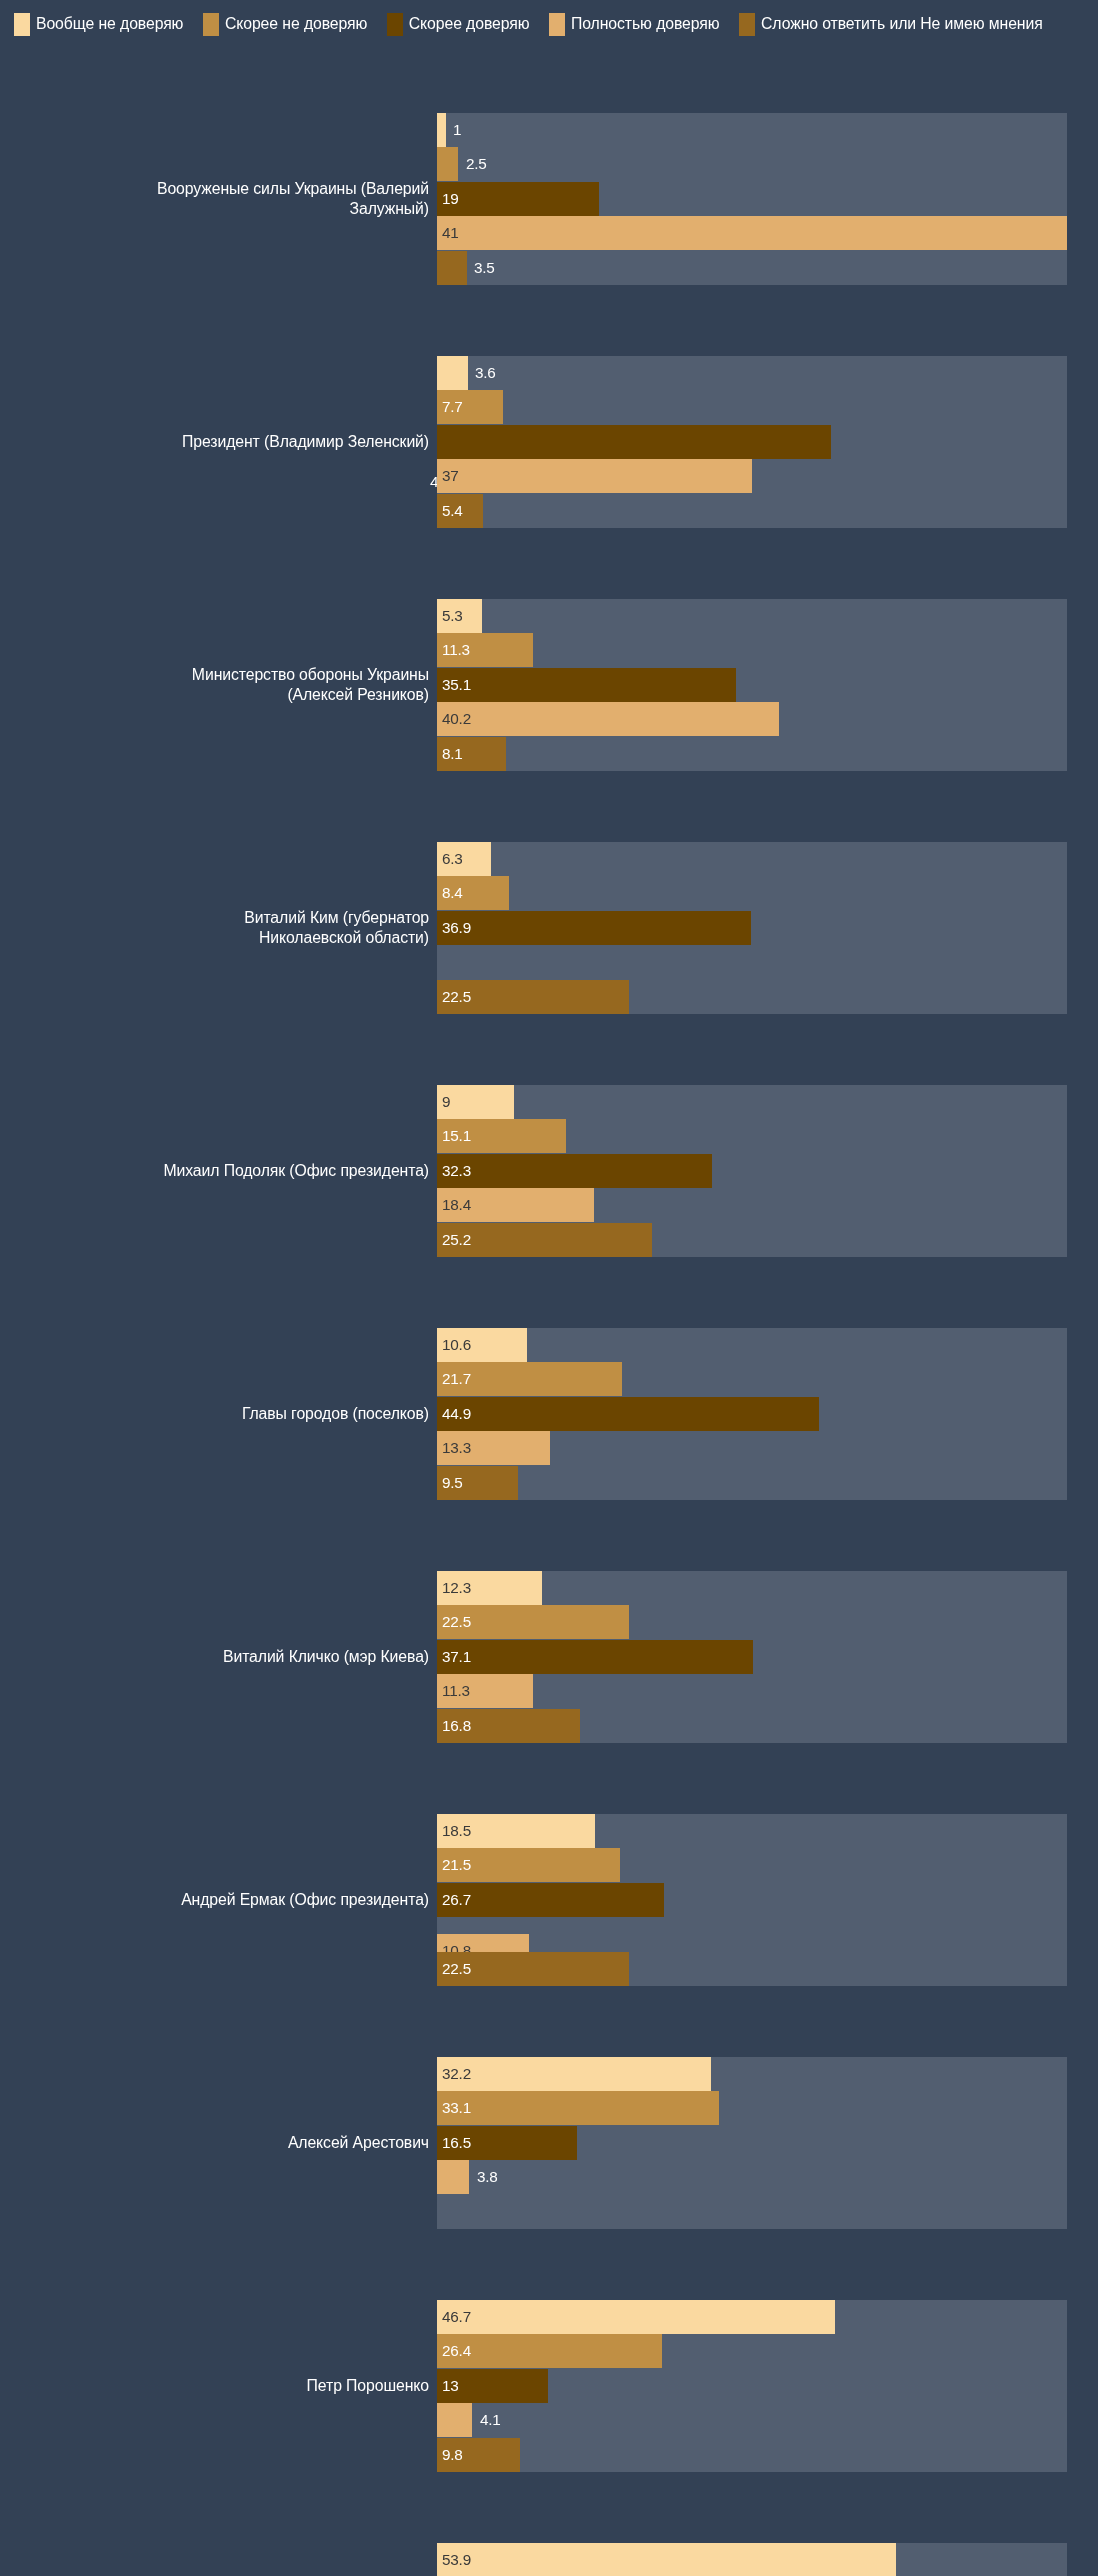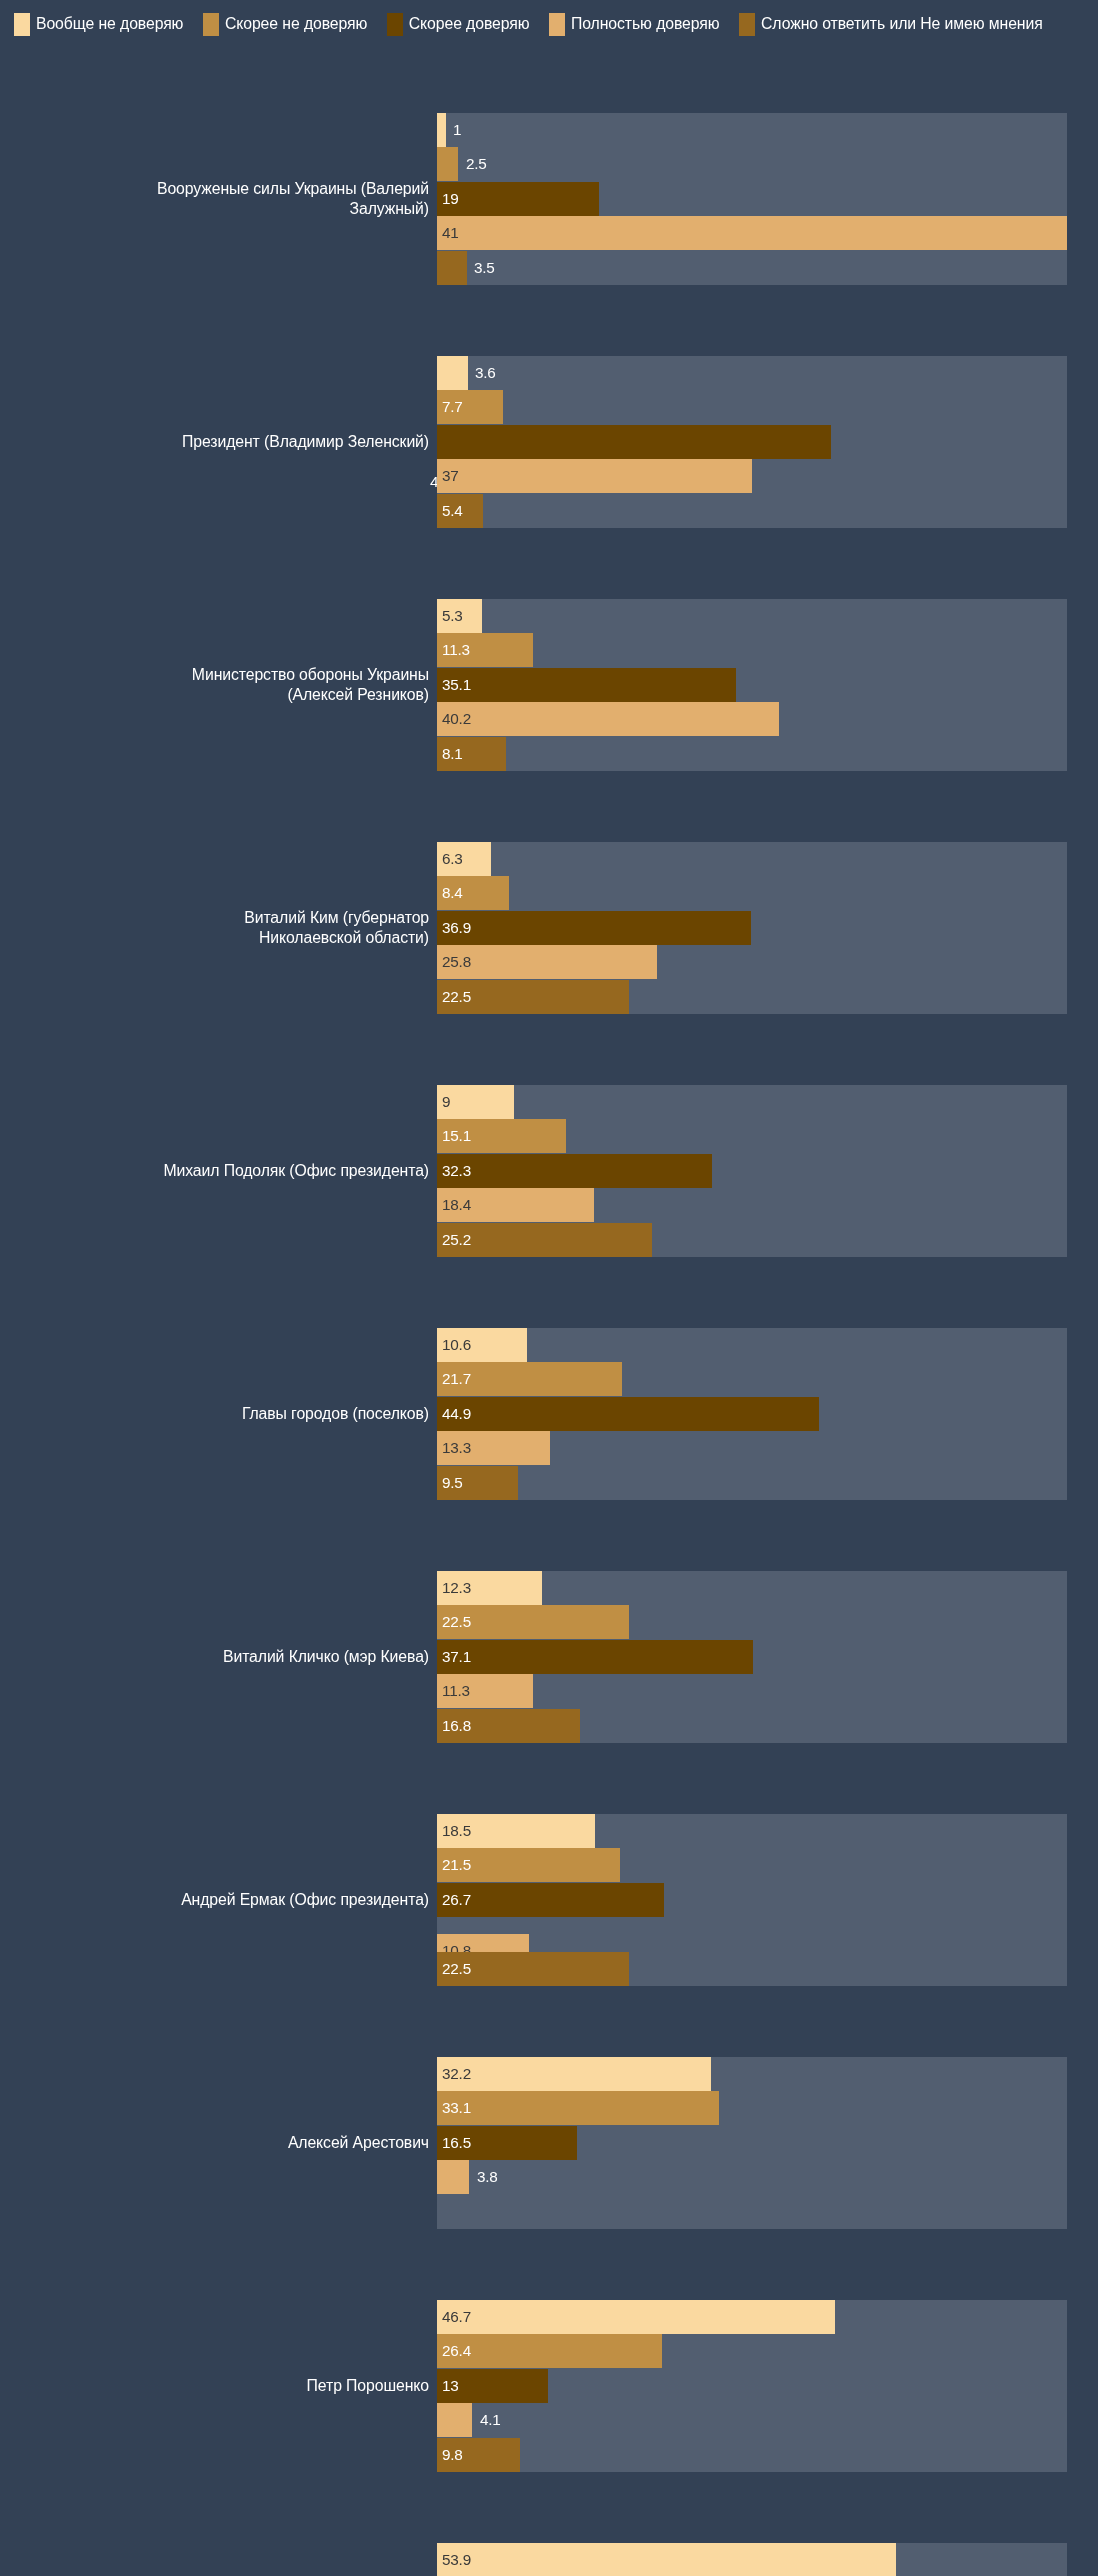--- a/index.html
+++ b/index.html
@@ -229,24 +229,20 @@
         <span class="bar-value inside dark" style="left: 442px;">6.3</span>
       </div>
       <div class="bar-row" style="top: 34px; height: 34px;">
         <div class="bar" style="left: 437px; width: 72px; background: rgb(192, 143, 68);"></div>
         <span class="bar-value inside" style="left: 442px;">8.4</span>
       </div>
       <div class="bar-row" style="top: 69px; height: 34px;">
         <div class="bar" style="left: 437px; width: 314px; background: rgb(107, 69, 0);"></div>
         <span class="bar-value inside" style="left: 442px;">36.9</span>
       </div>
-      <div class="bar-row" style="top: 103px; height: 34px;">
-        <div class="bar" style="left: 437px; width: 220px; background: rgb(226, 175, 110);"></div>
-        <span class="bar-value inside dark" style="left: 442px;">25.8</span>
-      </div>
       <div class="bar-row" style="top: 138px; height: 34px;">
         <div class="bar" style="left: 437px; width: 192px; background: rgb(150, 104, 31);"></div>
         <span class="bar-value inside" style="left: 442px;">22.5</span>
       </div>
     </div>
     <div class="facet" style="top: 1085px; height: 172px;">
       <div class="facet-panel" style="height: 172px; background: rgb(82, 94, 112);"></div>
       <div class="facet-label" style="top: 76px;">
         <div>Михаил Подоляк (Офис президента)</div>
       </div>

